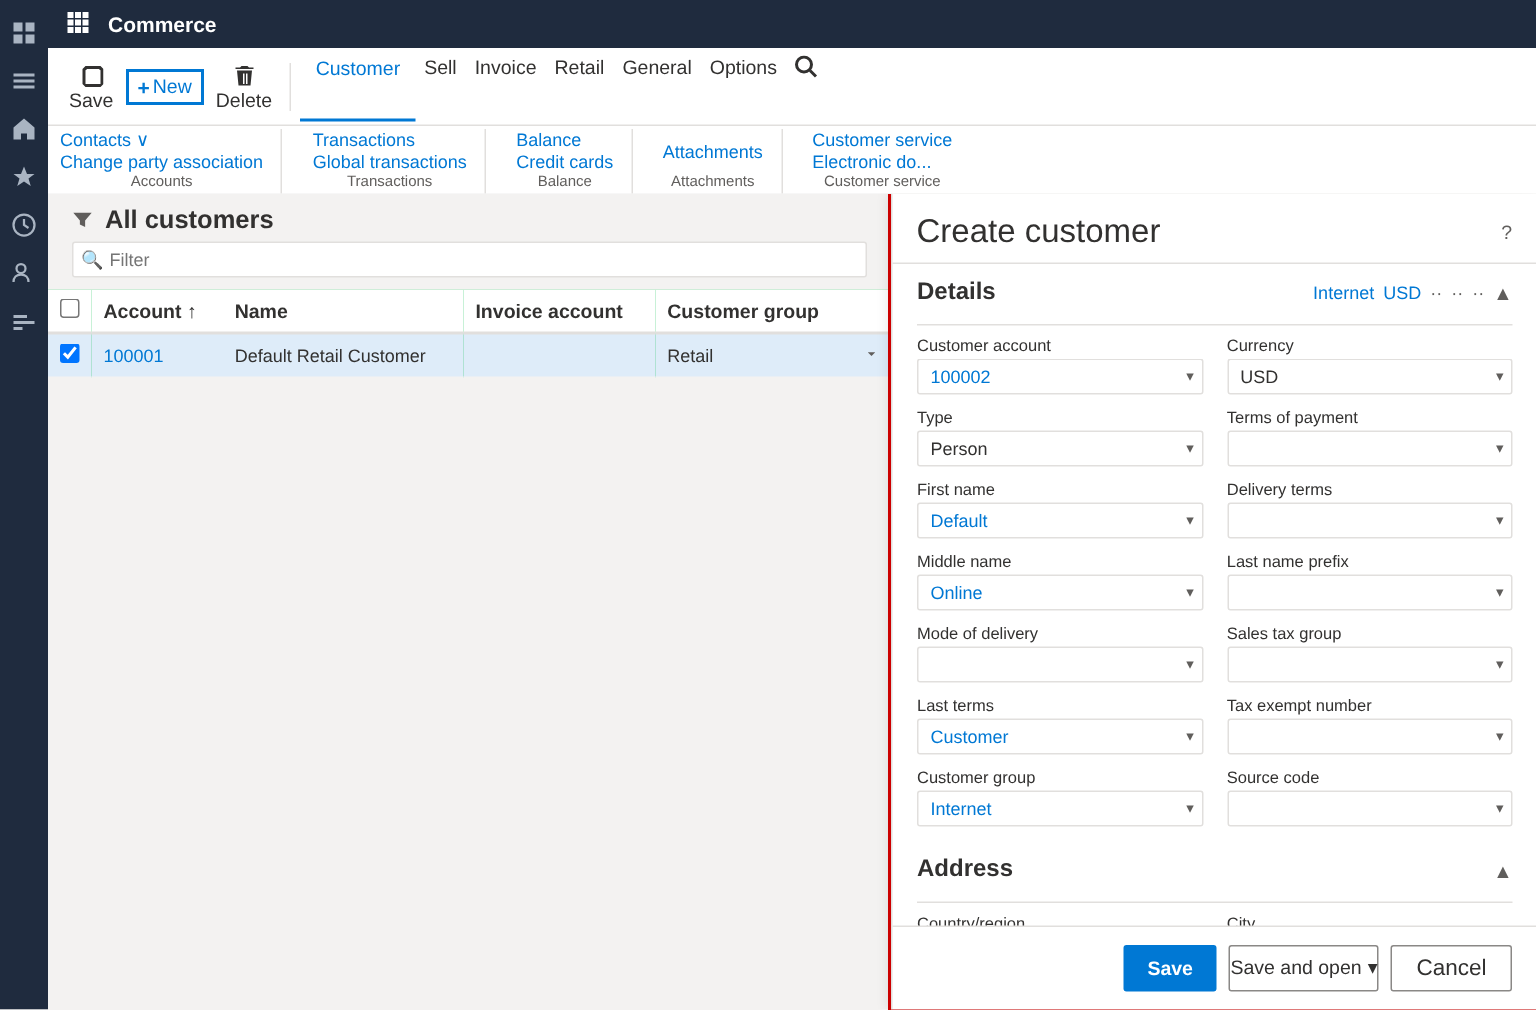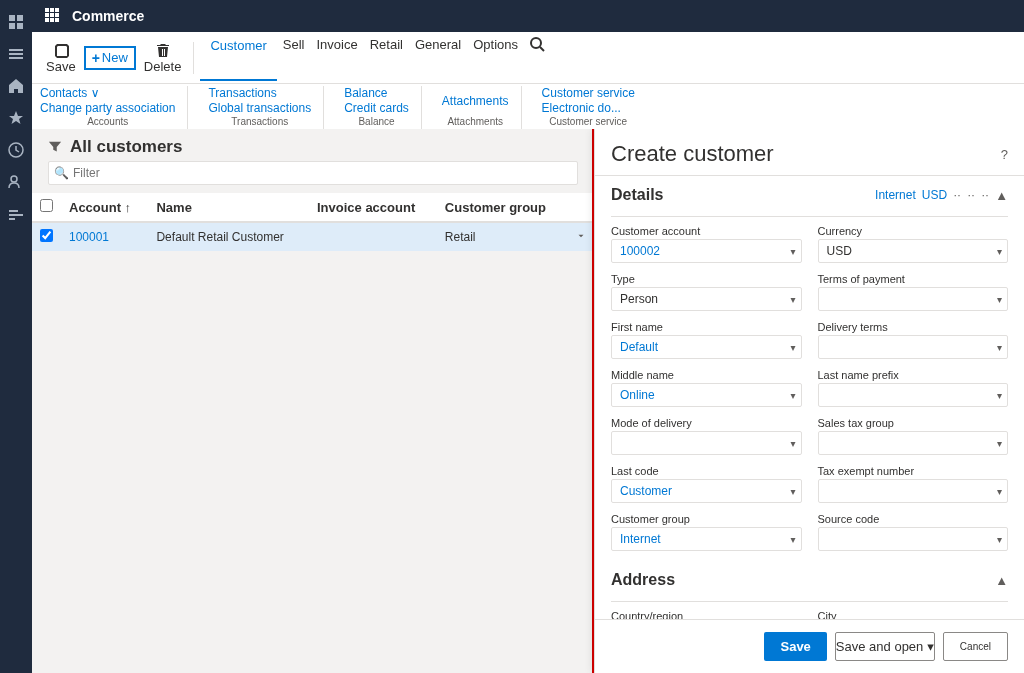--- a/index.html
+++ b/index.html
@@ -46,21 +46,21 @@
     .form-grid { display: grid; grid-template-columns: 1fr 1fr; gap: 0 16px; }
     .form-field { margin-bottom: 10px; }
     .form-label { font-size: 11px; color: #323130; margin-bottom: 2px; display: block; }
     .form-select { width: 100%; border: 1px solid #e1dfdd; padding: 4px 24px 4px 8px; background: #fff; appearance: none; border-radius: 2px; font-size: 12px; color: #0078d4; cursor: pointer; outline: none; position: relative; }
     .form-select.plain { color: #323130; }
     .select-wrapper { position: relative; }
     .select-wrapper::after { content: '▾'; position: absolute; right: 6px; top: 50%; transform: translateY(-50%); color: #605e5c; pointer-events: none; font-size: 10px; }
     .right-panel-footer { padding: 12px 16px; border-top: 1px solid #e1dfdd; display: flex; justify-content: flex-end; gap: 8px; }
     .btn-primary { background: #0078d4; color: #fff; border: none; padding: 6px 16px; border-radius: 2px; cursor: pointer; font-size: 13px; font-weight: 600; }
     .btn-secondary { background: #fff; color: #323130; border: 1px solid #8a8886; padding: 6px 0; border-radius: 2px; cursor: pointer; font-size: 13px; display: flex; align-items: flex-start; gap: 4px; }
-    .btn-cancel { background: #fff; color: #323130; border: 1px solid #8a8886; padding: 6px 16px; border-radius: 2px; cursor: pointer; font-size: 10px; }
+    .btn-cancel { background: #fff; color: #323130; border: 1px solid #8a8886; padding: 6px 16px; border-radius: 2px; cursor: pointer; font-size: 15px; }
     .section-divider-line { border: none; border-top: 1px solid #e1dfdd; margin: 4px 0 8px; }
     .scrollbar-area { overflow-y: auto; }
     ::-webkit-scrollbar { width: 6px; }
     ::-webkit-scrollbar-track { background: #f1f1f1; }
     ::-webkit-scrollbar-thumb { background: #c1c1c1; border-radius: 3px; }
 
     .ribbon-full { background: #fff; }
     .ribbon-top-row { display: flex; align-items: center; padding: 2px 8px; gap: 2px; height: 52px; border-bottom: 1px solid #e1dfdd; }
     .ribbon-sub-row { display: flex; align-items: stretch; padding: 2px 8px 0; min-height: 36px; gap: 16px; }
     .ribbon-group { display: flex; flex-direction: column; align-items: flex-start; padding-right: 12px; border-right: 1px solid #e1dfdd; margin-right: 4px; }
@@ -402,21 +402,21 @@
           <div class="form-field">
             <label class="form-label">Sales tax group</label>
             <div class="select-wrapper">
               <select class="form-select plain">
                 <option value=""></option>
               </select>
             </div>
           </div>
 
           <div class="form-field">
-            <label class="form-label">Last code</label>
+            <label class="form-label">Last terms</label>
             <div class="select-wrapper">
               <select class="form-select">
                 <option>Customer</option>
               </select>
             </div>
           </div>
 
           <div class="form-field">
             <label class="form-label">Tax exempt number</label>
             <div class="select-wrapper">

